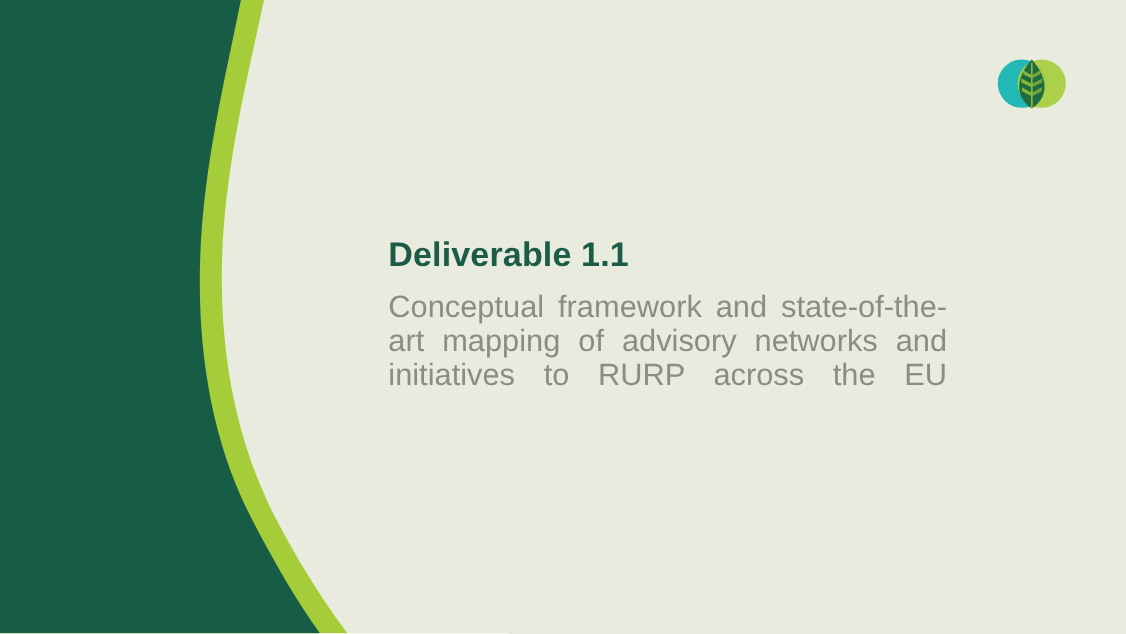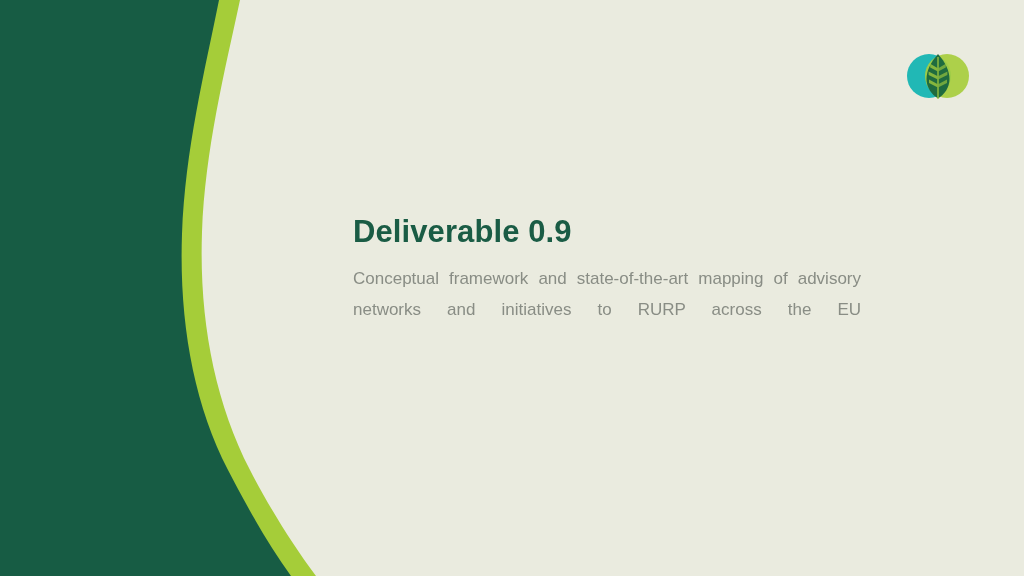--- a/index.html
+++ b/index.html
@@ -50,21 +50,21 @@
     font-size: 31px;
     font-weight: bold;
     line-height: 40px;
     letter-spacing: 0.1px;
     color: #1a5c45;
     white-space: nowrap;
   }
   #deliverable-subtitle {
     margin: 0;
     padding-top: 11px;
-    font-size: 17px;
+    font-size: 28px;
     font-weight: normal;
     line-height: 31px;
     color: #898d85;
     text-align: justify;
     text-justify: inter-word;
     width: 508px;
   }
   #deliverable-subtitle::after {
     content: "";
     display: inline-block;
@@ -113,17 +113,17 @@
         <path d="M31.4 33 L 23.0 28.4 L 23.0 32.0 L 31.4 36.2 Z" fill="#a8ce3e" fill-opacity="0.75"></path>
 
         <path d="M32.6 17 L 39.8 12.8 L 39.8 16.4 L 32.6 20.2 Z" fill="#a8ce3e" fill-opacity="0.6"></path>
         <path d="M32.6 25 L 41.4 20.4 L 41.4 24.0 L 32.6 28.2 Z" fill="#a8ce3e" fill-opacity="0.6"></path>
         <path d="M32.6 33 L 41.0 28.4 L 41.0 32.0 L 32.6 36.2 Z" fill="#a8ce3e" fill-opacity="0.6"></path>
       </g>
     </svg>
   </div>
 
   <div id="text-block">
-    <h1 id="deliverable-title">Deliverable 0.9</h1>
+    <h1 id="deliverable-title">Deliverable 1.1</h1>
     <p id="deliverable-subtitle">Conceptual framework and state-of-the-art mapping of advisory networks and initiatives to RURP across the EU</p>
   </div>
 
 </div>
 
 </body></html>

